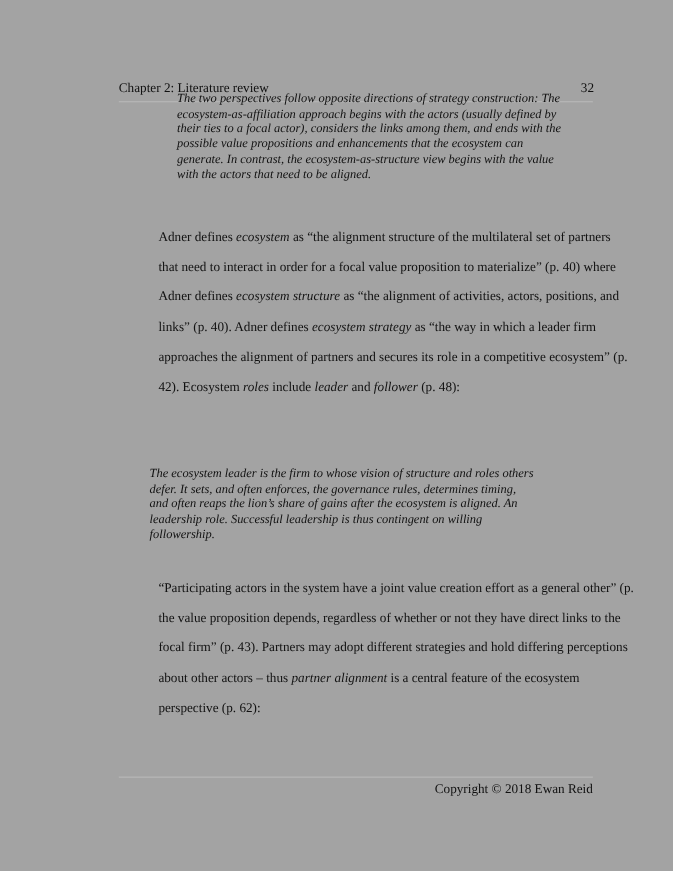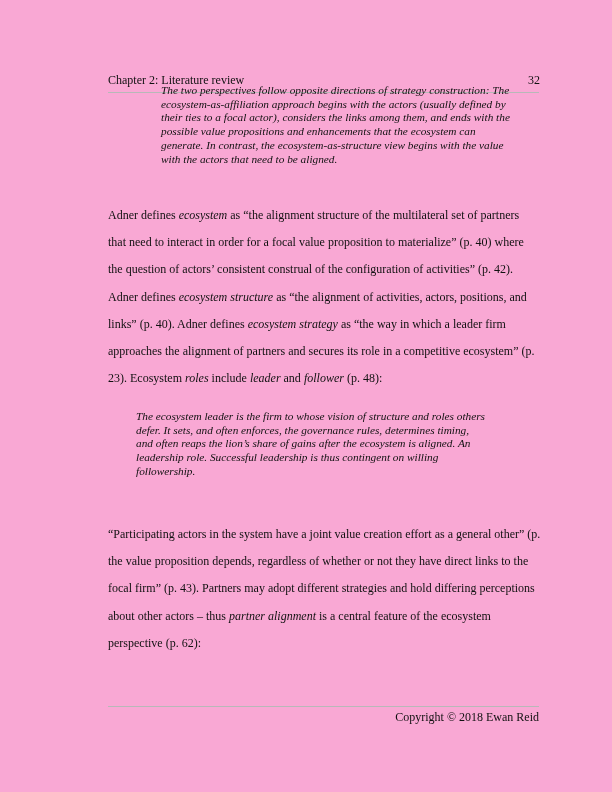--- a/index.html
+++ b/index.html
@@ -1,34 +1,34 @@
 <!DOCTYPE html>
 <html><head>
 <meta charset="utf-8">
 <style>
   html, body { margin: 0; padding: 0; background: #ffffff; }
   body { width: 612px; height: 792px; position: relative; overflow: hidden; }
-  .page { position: absolute; left: 0; top: 0; width: 612px; height: 792px; background: #f9a8d4;
+  .page { position: absolute; left: 0; top: 0; width: 612px; height: 792px; background: #a3a3a3;
           font-family: "Liberation Serif", "DejaVu Serif", serif; color: #111; }
   .header { position: absolute; left: 108px; top: 72px; width: 432px; height: 16px;
             font-size: 12px; line-height: 16px; }
   .header .title { position: absolute; left: 0; top: 0; }
   .header .pnum { position: absolute; right: 0; top: 0; }
   .rule { position: absolute; left: 108px; width: 431px; height: 1px; background: #b8b8b8; }
   .rule.top { top: 92px; }
   .rule.bottom { top: 706px; }
   .bq { position: absolute; left: 136px; width: 380px; font-style: italic; font-size: 11.3px;
         line-height: 13.7px; }
   .bq1 { top: 84px; margin-left: 25px; }
-  .bq2 { top: 410px; }
+  .bq2 { top: 425px; }
   .bq .ln { display: block; white-space: nowrap; }
   .body { position: absolute; left: 108px; width: 432px; font-size: 12px; line-height: 27.2px; }
   .body1 { top: 202px; }
   .body2 { top: 521px; }
-  .body .ln { display: block; white-space: nowrap; }
+  .body .ln { display: block; white-space: nowrap; margin-left: 36px; }
   .footer { position: absolute; left: 108px; width: 431px; top: 709px; text-align: right;
             font-size: 12px; line-height: 16px; }
   i { font-style: italic; }
 </style>
 </head>
 <body>
 
 <div class="page">
 
   <div class="header">
@@ -42,25 +42,24 @@
     <span class="ln">ecosystem-as-affiliation approach begins with the actors (usually defined by</span>
     <span class="ln">their ties to a focal actor), considers the links among them, and ends with the</span>
     <span class="ln">possible value propositions and enhancements that the ecosystem can</span>
     <span class="ln">generate.  In contrast, the ecosystem-as-structure view begins with the value</span>
     <span class="ln">with the actors that need to be aligned.</span>
   </div>
 
   <div class="body body1">
     <span class="ln"><span>Adner defines </span><i>ecosystem</i><span> as “the alignment structure of the multilateral set of partners</span></span>
     <span class="ln">that need to interact in order for a focal value proposition to materialize” (p. 40) where</span>
-    <span class="ln">the question of actors’ consistent construal of the configuration of activities” (p. 42).</span>
     <span class="ln"><span>Adner defines </span><i>ecosystem structure</i><span> as “the alignment of activities, actors, positions, and</span></span>
     <span class="ln"><span>links” (p. 40).  Adner defines </span><i>ecosystem strategy</i><span> as “the way in which a leader firm</span></span>
     <span class="ln">approaches the alignment of partners and secures its role in a competitive ecosystem” (p.</span>
-    <span class="ln"><span>23).  Ecosystem </span><i>roles</i><span> include </span><i>leader</i><span> and </span><i>follower</i><span> (p. 48):</span></span>
+    <span class="ln"><span>42).  Ecosystem </span><i>roles</i><span> include </span><i>leader</i><span> and </span><i>follower</i><span> (p. 48):</span></span>
   </div>
 
   <div class="bq bq2">
     <span class="ln">The ecosystem leader is the firm to whose vision of structure and roles others</span>
     <span class="ln">defer.  It sets, and often enforces, the governance rules, determines timing,</span>
     <span class="ln">and often reaps the lion’s share of gains after the ecosystem is aligned.  An</span>
     <span class="ln">leadership role.  Successful leadership is thus contingent on willing</span>
     <span class="ln">followership.</span>
   </div>
 

